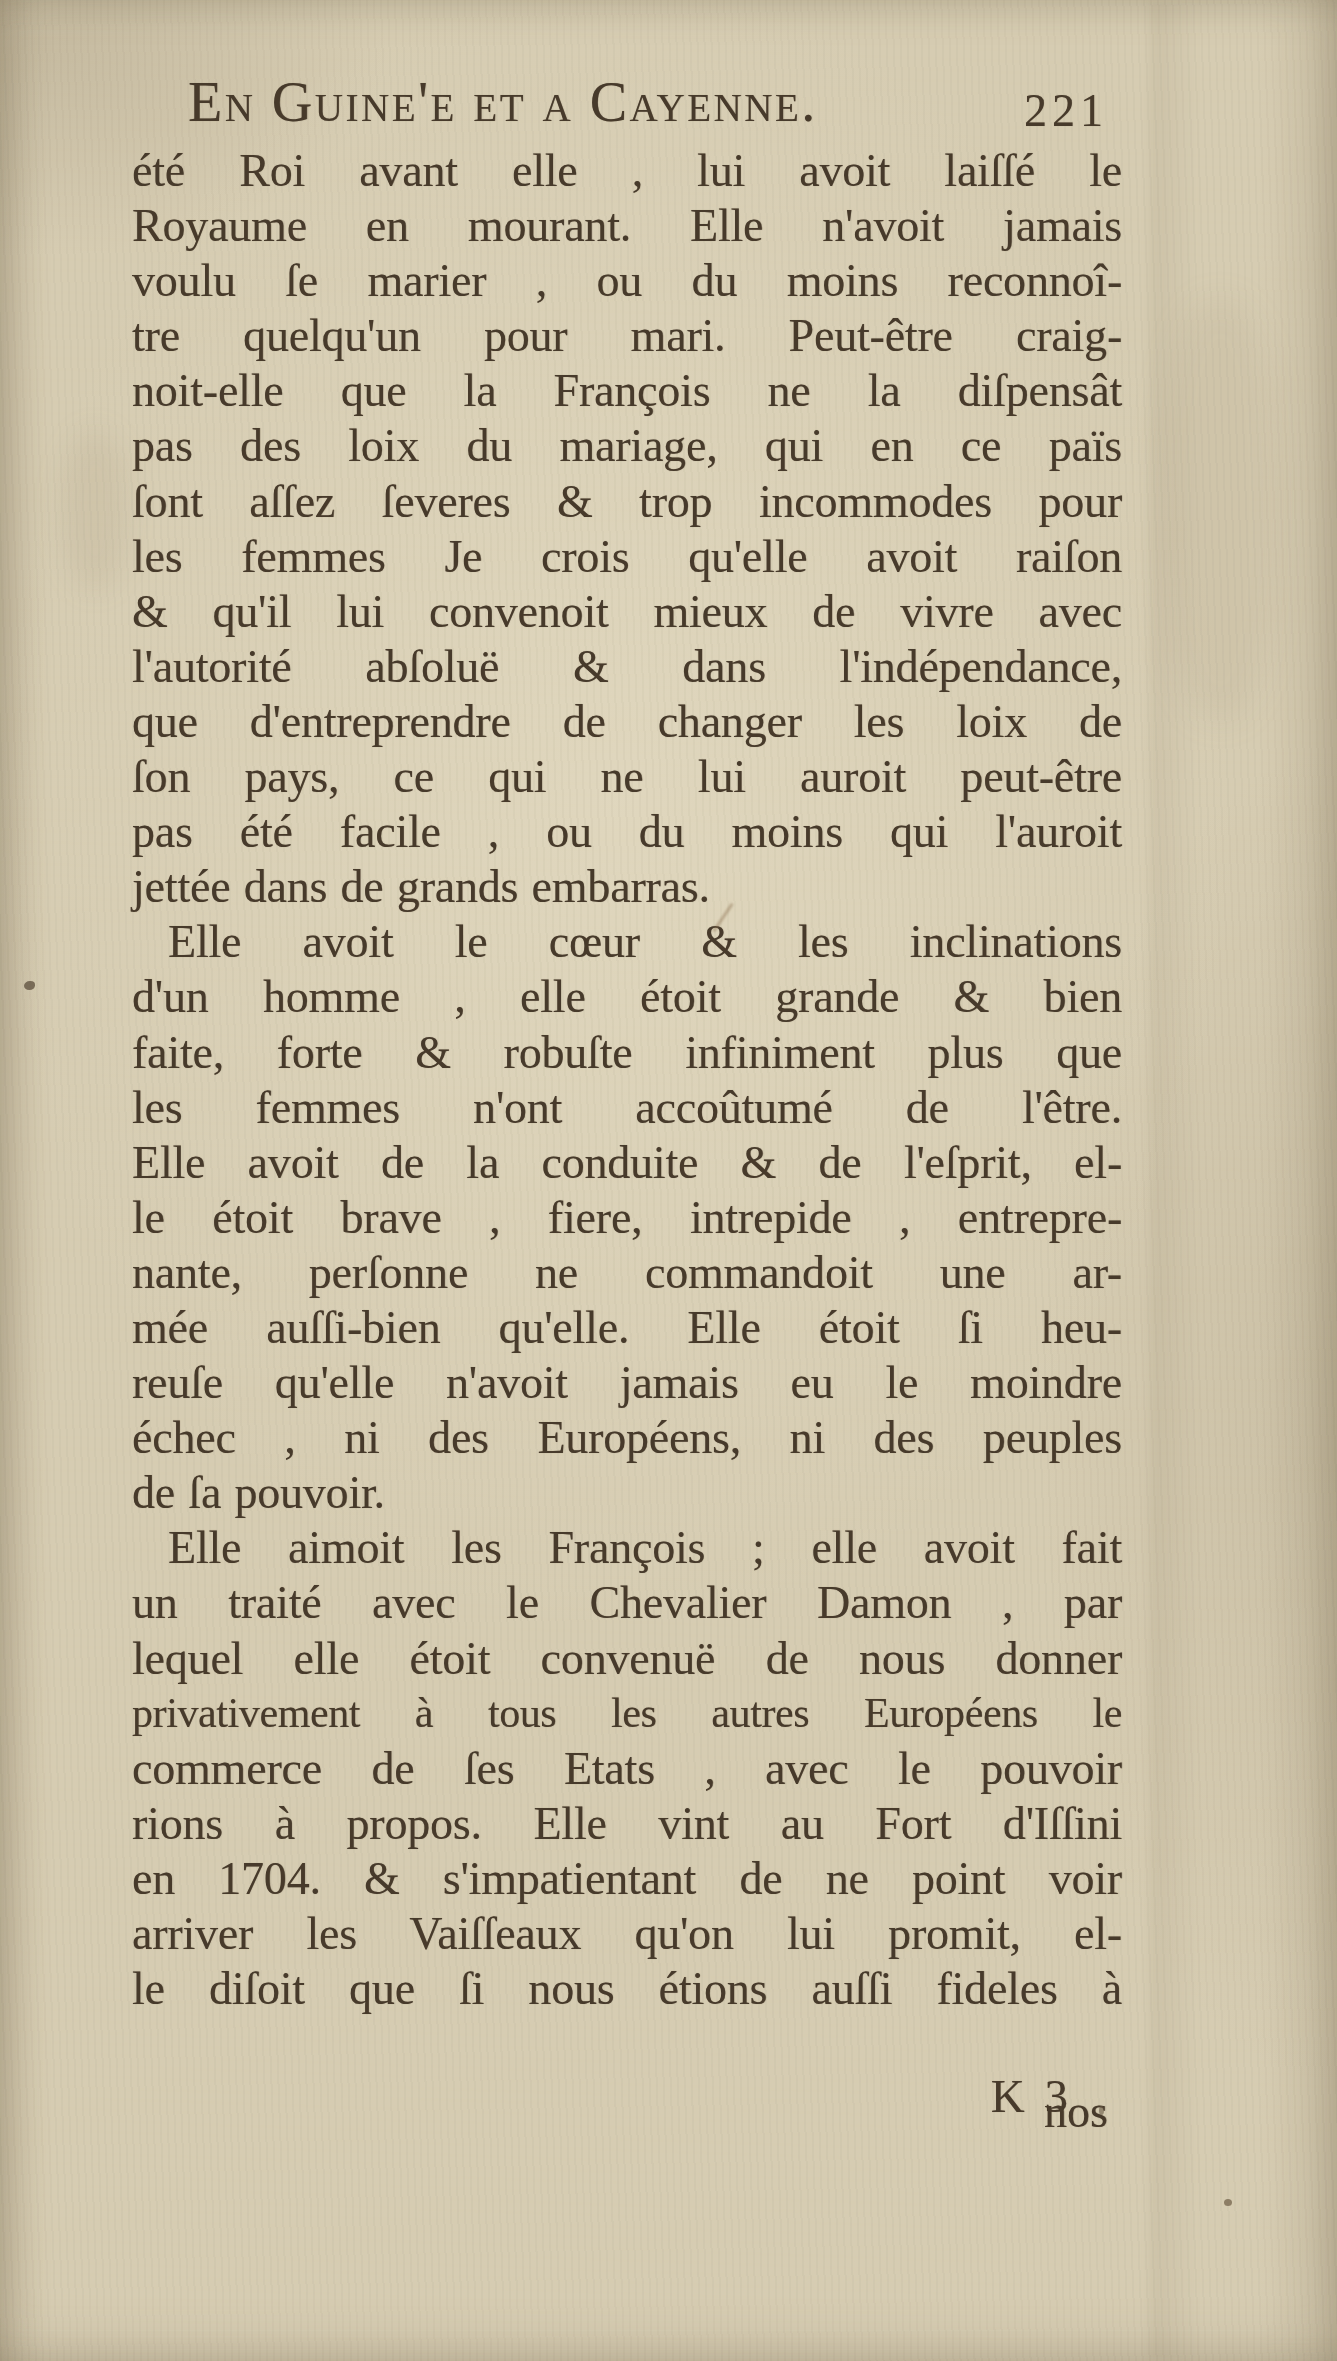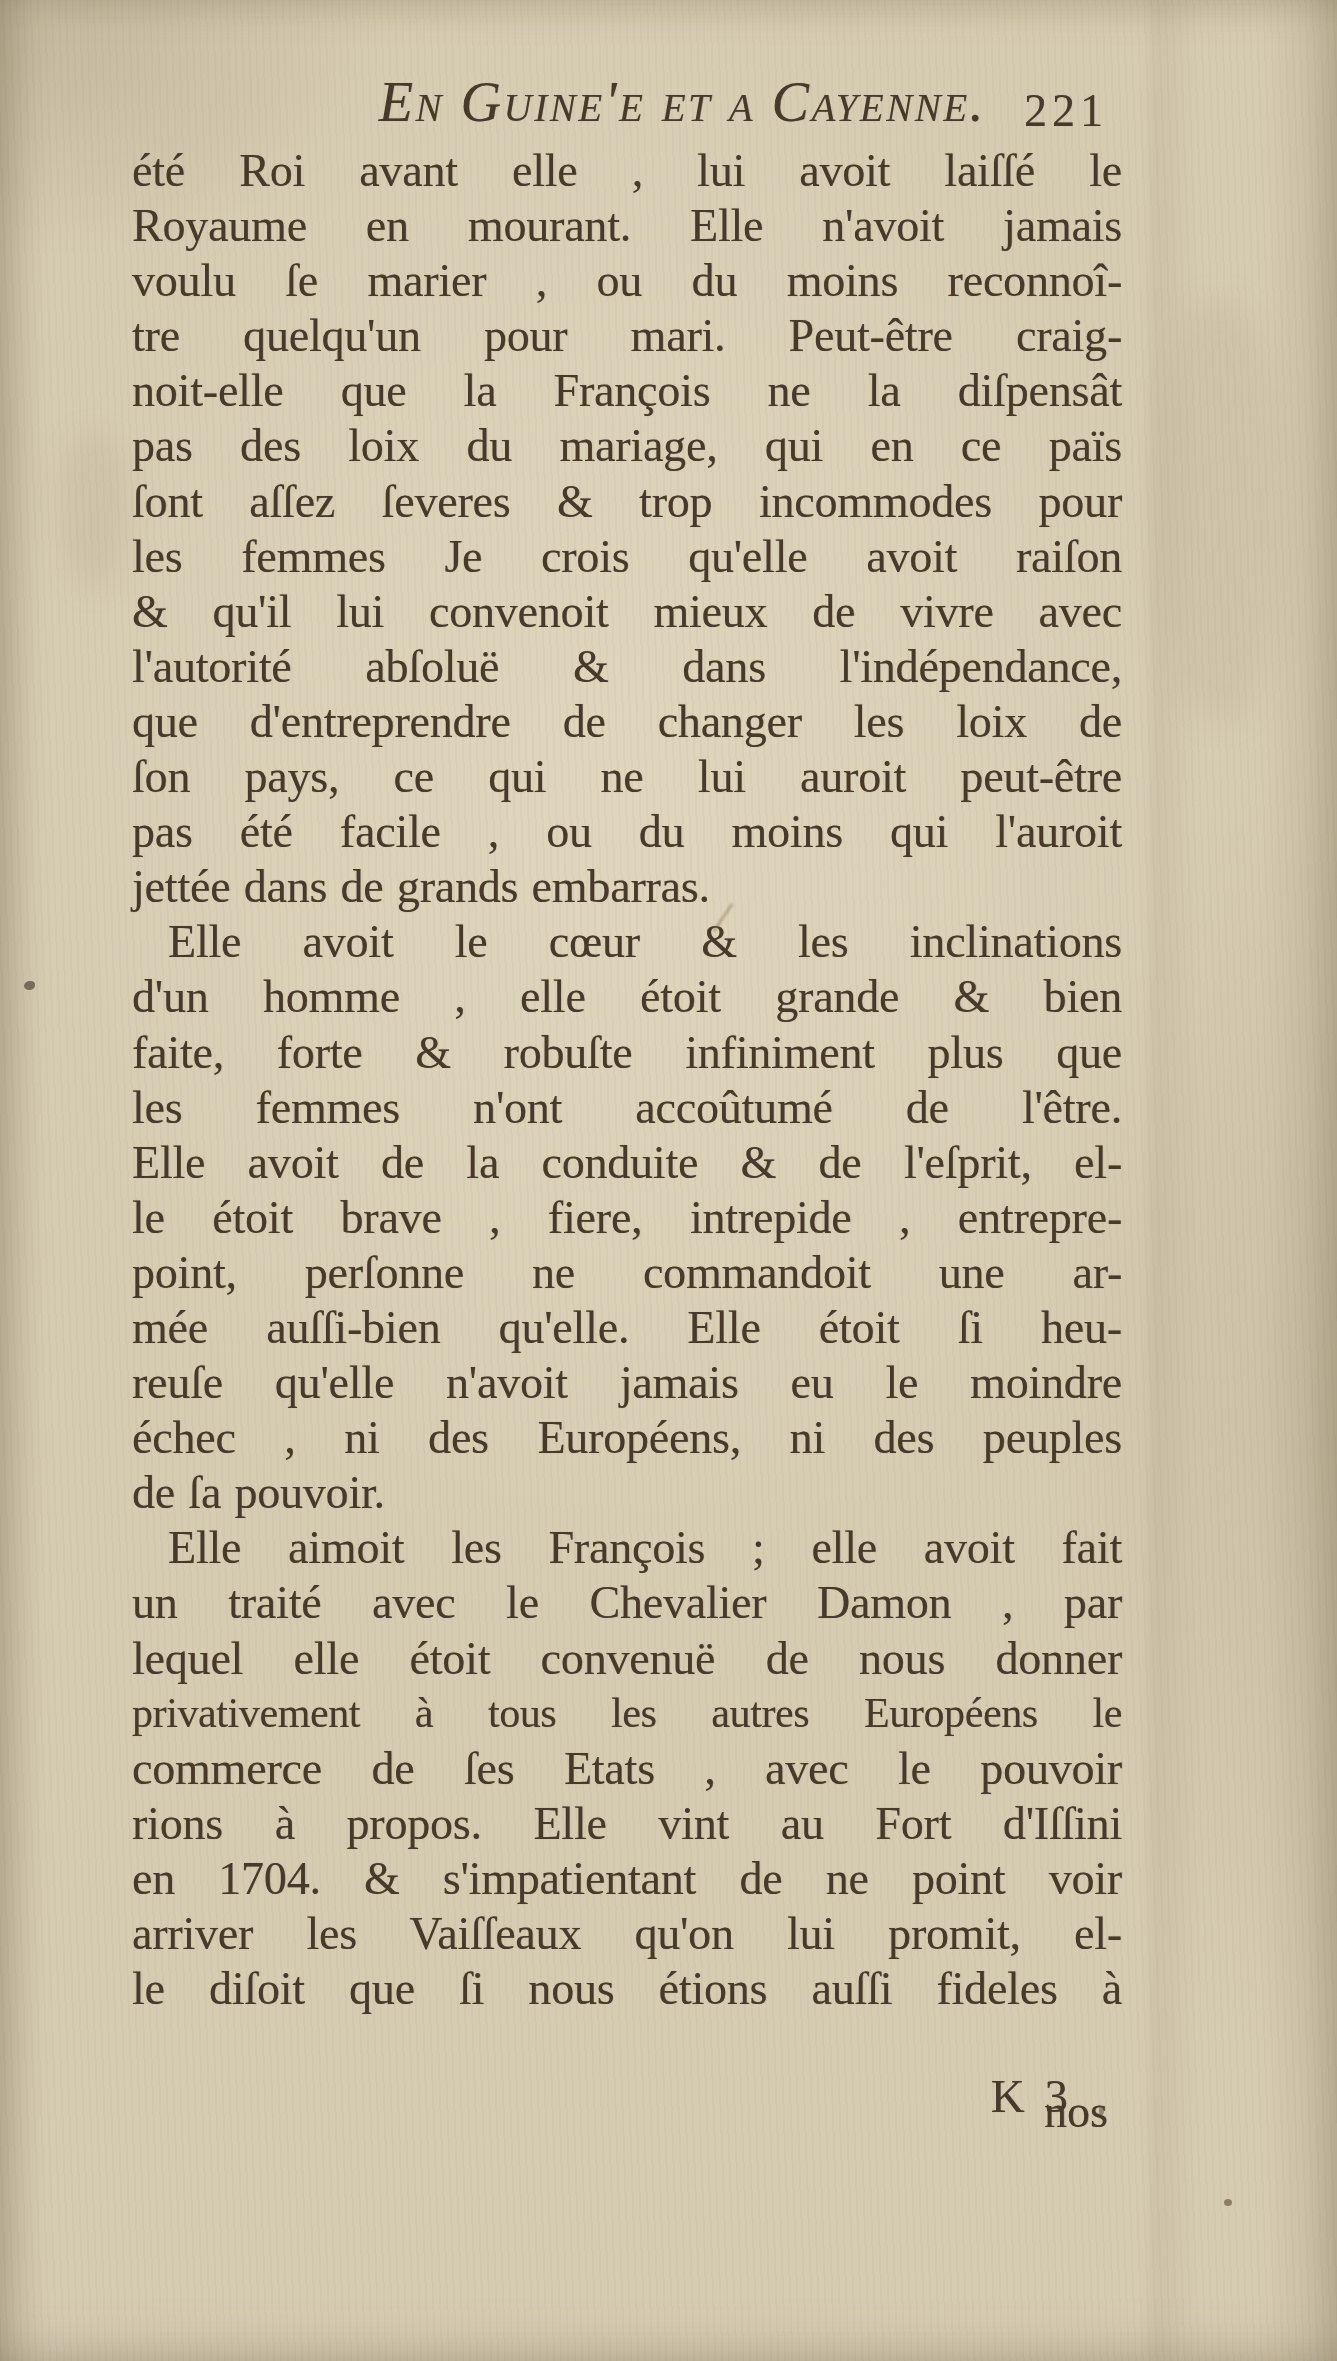--- a/index.html
+++ b/index.html
@@ -29,22 +29,22 @@
       repeating-linear-gradient(88deg, rgba(90,75,55,0.6) 0 2px, transparent 2px 7px),
       repeating-linear-gradient(2deg, rgba(255,250,235,0.5) 0 3px, transparent 3px 11px);
     mix-blend-mode:multiply;
   }
   .fold-band{
     position:absolute;left:1150px;top:0;width:60px;height:100%;
     background:linear-gradient(90deg, rgba(118,100,72,0.10), rgba(118,100,72,0) 80%);
     filter:blur(5px);
   }
   .ink{color:#473a2b;text-shadow:0.3px 0.4px 0.7px rgba(62,48,32,0.45);}
-  .running-header{position:absolute;top:72px;left:176px;width:810px;text-align:right;
-    font-variant:small-caps;font-size:56px;letter-spacing:2.5px;line-height:60px;white-space:nowrap;font-style:italic;}
+  .running-header{position:absolute;top:72px;left:188px;width:810px;text-align:left;
+    font-variant:small-caps;font-size:56px;letter-spacing:2.5px;line-height:60px;white-space:nowrap;}
   .page-number{position:absolute;top:88px;left:958px;width:150px;text-align:right;
     font-size:46px;letter-spacing:5px;line-height:46px;}
   .textblock{position:absolute;top:143px;left:132px;width:990px;font-size:46px;}
   .line{height:55.1px;line-height:55.1px;text-align:justify;text-align-last:justify;
     letter-spacing:-0.2px;word-spacing:2px;}
   .line.end{text-align:left;text-align-last:left;}
   .line.indent{text-indent:36px;}
   .line.tight{font-size:42px;letter-spacing:-0.4px;}
   .sig-row{position:absolute;top:2068px;left:118px;width:990px;height:56px;line-height:56px;font-size:47px;}
   .sig{position:absolute;left:0;right:36px;text-align:right;letter-spacing:4px;}
@@ -88,21 +88,21 @@
   <div class="line">que d'entreprendre de changer les loix de</div>
   <div class="line">ſon pays, ce qui ne lui auroit peut-être</div>
   <div class="line">pas été facile , ou du moins qui l'auroit</div>
   <div class="line end">jettée dans de grands embarras.</div>
   <div class="line indent">Elle avoit le cœur &amp; les inclinations</div>
   <div class="line">d'un homme , elle étoit grande &amp; bien</div>
   <div class="line">faite, forte &amp; robuſte infiniment plus que</div>
   <div class="line">les femmes n'ont accoûtumé de l'être.</div>
   <div class="line">Elle avoit de la conduite &amp; de l'eſprit, el-</div>
   <div class="line">le étoit brave , fiere, intrepide , entrepre-</div>
-  <div class="line">point, perſonne ne commandoit une ar-</div>
+  <div class="line">nante, perſonne ne commandoit une ar-</div>
   <div class="line">mée auſſi-bien qu'elle. Elle étoit ſi heu-</div>
   <div class="line">reuſe qu'elle n'avoit jamais eu le moindre</div>
   <div class="line">échec , ni des Européens, ni des peuples</div>
   <div class="line end">de ſa pouvoir.</div>
   <div class="line indent">Elle aimoit les François ; elle avoit fait</div>
   <div class="line">un traité avec le Chevalier Damon , par</div>
   <div class="line">lequel elle étoit convenuë de nous donner</div>
   <div class="line tight">privativement à tous les autres Européens le</div>
   <div class="line">commerce de ſes Etats , avec le pouvoir</div>
   <div class="line">rions à propos. Elle vint au Fort d'Iſſini</div>

